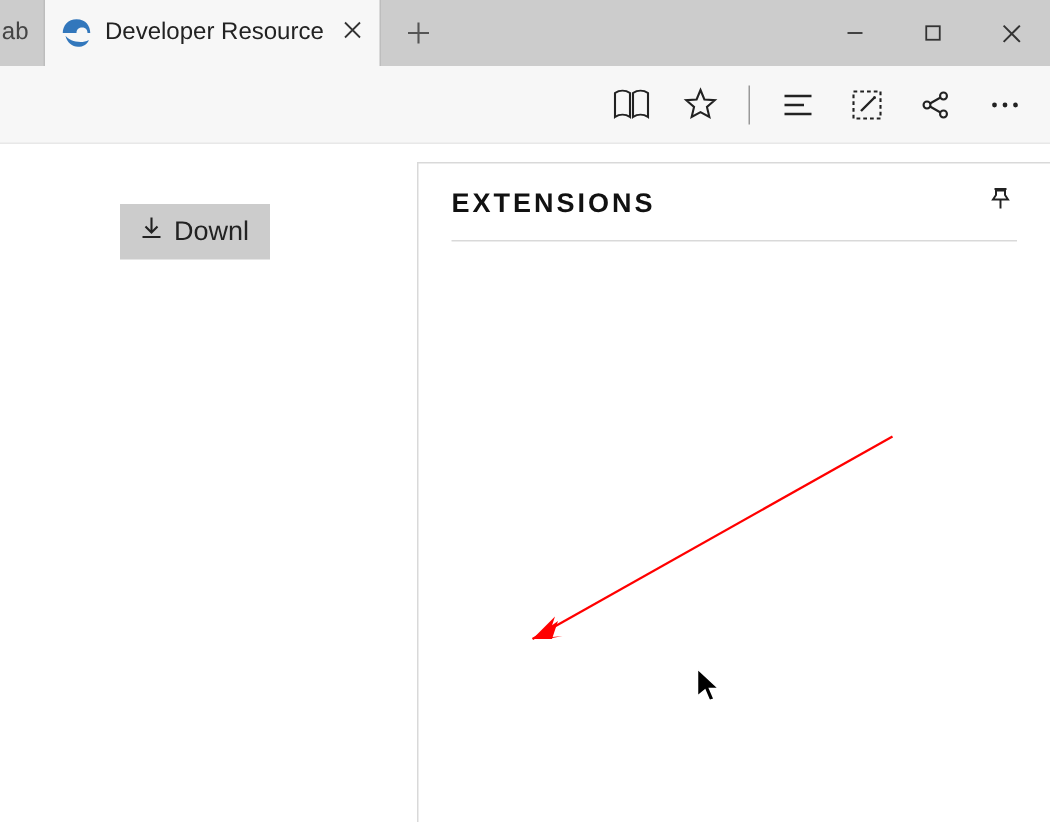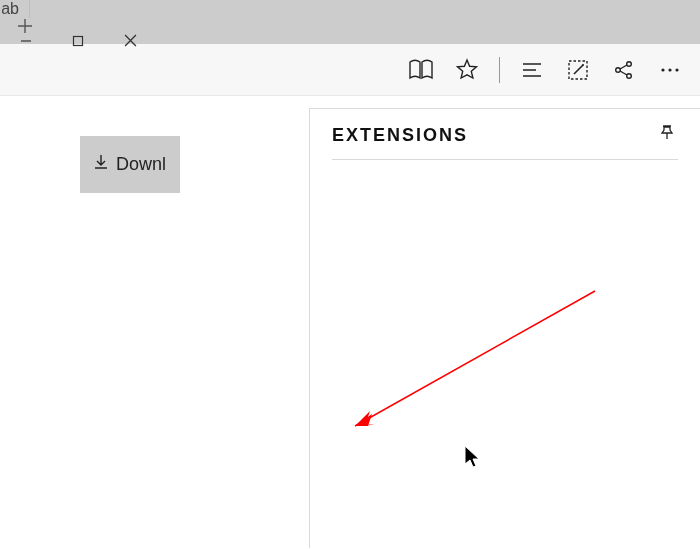--- a/index.html
+++ b/index.html
@@ -9,21 +9,20 @@
       font-family: "Segoe UI", Arial, sans-serif;
       background: #ffffff;
       position: relative;
       overflow: hidden;
     }
     .window-chrome {
       display: flex;
       height: 44px;
       background: #cccccc;
       align-items: stretch;
-      flex-direction: column;
     }
     .tab {
       display: flex;
       align-items: center;
       height: 100%;
       padding: 0 10px;
       border-right: 1px solid #bdbdbd;
       font-size: 16px;
     }
     .tab-prev {
@@ -112,31 +111,31 @@
       display: flex;
     }
     .page-left {
       flex: 1;
       padding: 40px 0 0 80px;
     }
     .download-btn {
       background: #cccccc;
       color: #222;
       font-size: 18px;
-      padding: 18px 14px;
+      padding: 8px 14px;
       display: inline-flex;
       align-items: center;
       gap: 8px;
       border: none;
     }
     .ext-panel {
       position: absolute;
       top: 12px;
       right: 0;
-      width: 391px;
+      width: 422px;
       height: 440px;
       background: #ffffff;
       border-left: 1px solid #d9d9d9;
       border-top: 1px solid #d9d9d9;
       padding: 14px 22px;
     }
     .ext-header {
       display: flex;
       align-items: center;
       justify-content: space-between;
@@ -185,20 +184,34 @@
       left: 463px;
       pointer-events: none;
     }
   </style>
 </head>
 <body>
 
 <div class="window-chrome">
   <div class="tab tab-prev">
     <span>ab</span>
+  </div>
+  <div class="tab tab-active">
+    <span class="edge-logo">
+      <svg viewBox="0 0 24 24" width="22" height="22">
+        <path fill="#3277bc" d="M12 2C6 2 2 6.5 2 12h10c0-3 2-4 4-4 3 0 4 2 4 4h2c0-5-3-10-10-10z"></path>
+        <path fill="#3277bc" d="M4 14c1 5 5 8 9 8 4 0 7-2 8-5-2 1-4 1.5-6 1.5-5 0-9-2-11-4.5z"></path>
+      </svg>
+    </span>
+    <span class="tab-title">Developer Resource</span>
+    <span class="tab-close">
+      <svg width="12" height="12" viewBox="0 0 12 12">
+          <path stroke="#333" stroke-width="1.2" d="M1 1l10 10M11 1L1 11"></path>
+        </svg>
+    </span>
   </div>
   <div class="newtab-region">
     <div class="new-tab-btn">
       <svg width="16" height="16" viewBox="0 0 16 16">
           <path stroke="#555" stroke-width="1.4" d="M8 1v14M1 8h14"></path>
         </svg>
     </div>
   </div>
   <div class="win-controls">
     <div class="win-btn">

